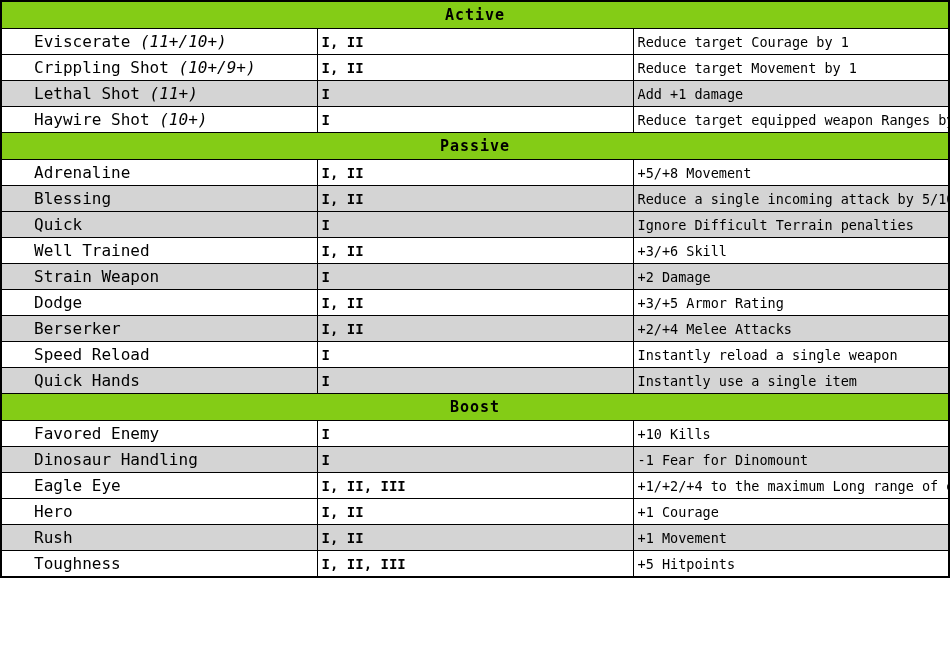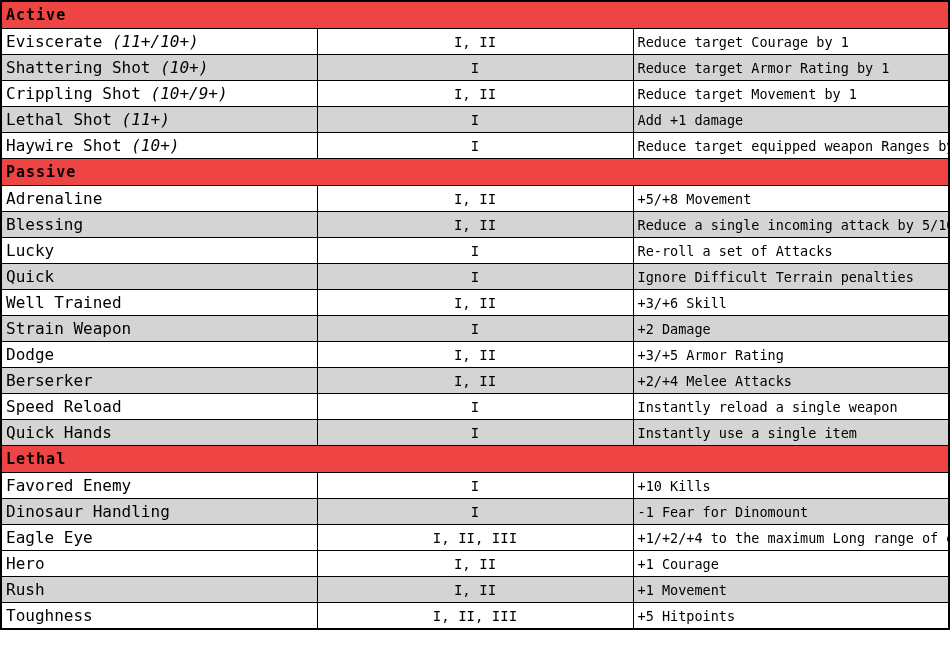--- a/index.html
+++ b/index.html
@@ -18,70 +18,68 @@
     border: 2px solid #000000;
   }
   #skills-table td, #skills-table th {
     border: 1px solid #000000;
     padding: 0 4px;
     vertical-align: middle;
     overflow: hidden;
     white-space: nowrap;
   }
   .section-header {
+    text-align: center;
     font-weight: bold;
     font-size: 15px;
     height: 26px;
-    background: #ef4444;
+    background: #84cc16;
     letter-spacing: 1px;
   }
   .col-name {
     width: 302px;
     font-size: 16px;
     height: 25px;
   }
   .col-levels {
     width: 140px;
-    text-align: center;
+    text-align: left;
     font-size: 14px;
+    font-weight: bold;
   }
   .col-desc {
     font-size: 13.5px;
   }
   tr.shaded td {
     background: #d4d4d4;
   }
   tr.plain td {
     background: #ffffff;
   }
   .name-text {
     display: inline;
+    margin-left: 28px;
   }
   .name-qual {
     font-style: italic;
     font-weight: normal;
   }
 </style>
 </head>
 <body>
 
 <table id="skills-table">
   <tbody>
       <tr>
         <td class="section-header" colspan="3">Active</td>
       </tr>
       <tr class="plain">
         <td class="col-name"><span class="name-text">Eviscerate</span> <span class="name-qual">(11+/10+)</span></td>
         <td class="col-levels">I, II</td>
         <td class="col-desc">Reduce target Courage by 1</td>
-      </tr>
-      <tr class="shaded">
-        <td class="col-name"><span class="name-text">Shattering Shot</span> <span class="name-qual">(10+)</span></td>
-        <td class="col-levels">I</td>
-        <td class="col-desc">Reduce target Armor Rating by 1</td>
       </tr>
       <tr class="plain">
         <td class="col-name"><span class="name-text">Crippling Shot</span> <span class="name-qual">(10+/9+)</span></td>
         <td class="col-levels">I, II</td>
         <td class="col-desc">Reduce target Movement by 1</td>
       </tr>
       <tr class="shaded">
         <td class="col-name"><span class="name-text">Lethal Shot</span> <span class="name-qual">(11+)</span></td>
         <td class="col-levels">I</td>
         <td class="col-desc">Add +1 damage</td>
@@ -96,25 +94,20 @@
       </tr>
       <tr class="plain">
         <td class="col-name"><span class="name-text">Adrenaline</span></td>
         <td class="col-levels">I, II</td>
         <td class="col-desc">+5/+8 Movement</td>
       </tr>
       <tr class="shaded">
         <td class="col-name"><span class="name-text">Blessing</span></td>
         <td class="col-levels">I, II</td>
         <td class="col-desc">Reduce a single incoming attack by 5/10 damage</td>
-      </tr>
-      <tr class="plain">
-        <td class="col-name"><span class="name-text">Lucky</span></td>
-        <td class="col-levels">I</td>
-        <td class="col-desc">Re-roll a set of Attacks</td>
       </tr>
       <tr class="shaded">
         <td class="col-name"><span class="name-text">Quick</span></td>
         <td class="col-levels">I</td>
         <td class="col-desc">Ignore Difficult Terrain penalties</td>
       </tr>
       <tr class="plain">
         <td class="col-name"><span class="name-text">Well Trained</span></td>
         <td class="col-levels">I, II</td>
         <td class="col-desc">+3/+6 Skill</td>
@@ -138,21 +131,21 @@
         <td class="col-name"><span class="name-text">Speed Reload</span></td>
         <td class="col-levels">I</td>
         <td class="col-desc">Instantly reload a single weapon</td>
       </tr>
       <tr class="shaded">
         <td class="col-name"><span class="name-text">Quick Hands</span></td>
         <td class="col-levels">I</td>
         <td class="col-desc">Instantly use a single item</td>
       </tr>
       <tr>
-        <td class="section-header" colspan="3">Lethal</td>
+        <td class="section-header" colspan="3">Boost</td>
       </tr>
       <tr class="plain">
         <td class="col-name"><span class="name-text">Favored Enemy</span></td>
         <td class="col-levels">I</td>
         <td class="col-desc">+10 Kills</td>
       </tr>
       <tr class="shaded">
         <td class="col-name"><span class="name-text">Dinosaur Handling</span></td>
         <td class="col-levels">I</td>
         <td class="col-desc">-1 Fear for Dinomount</td>

